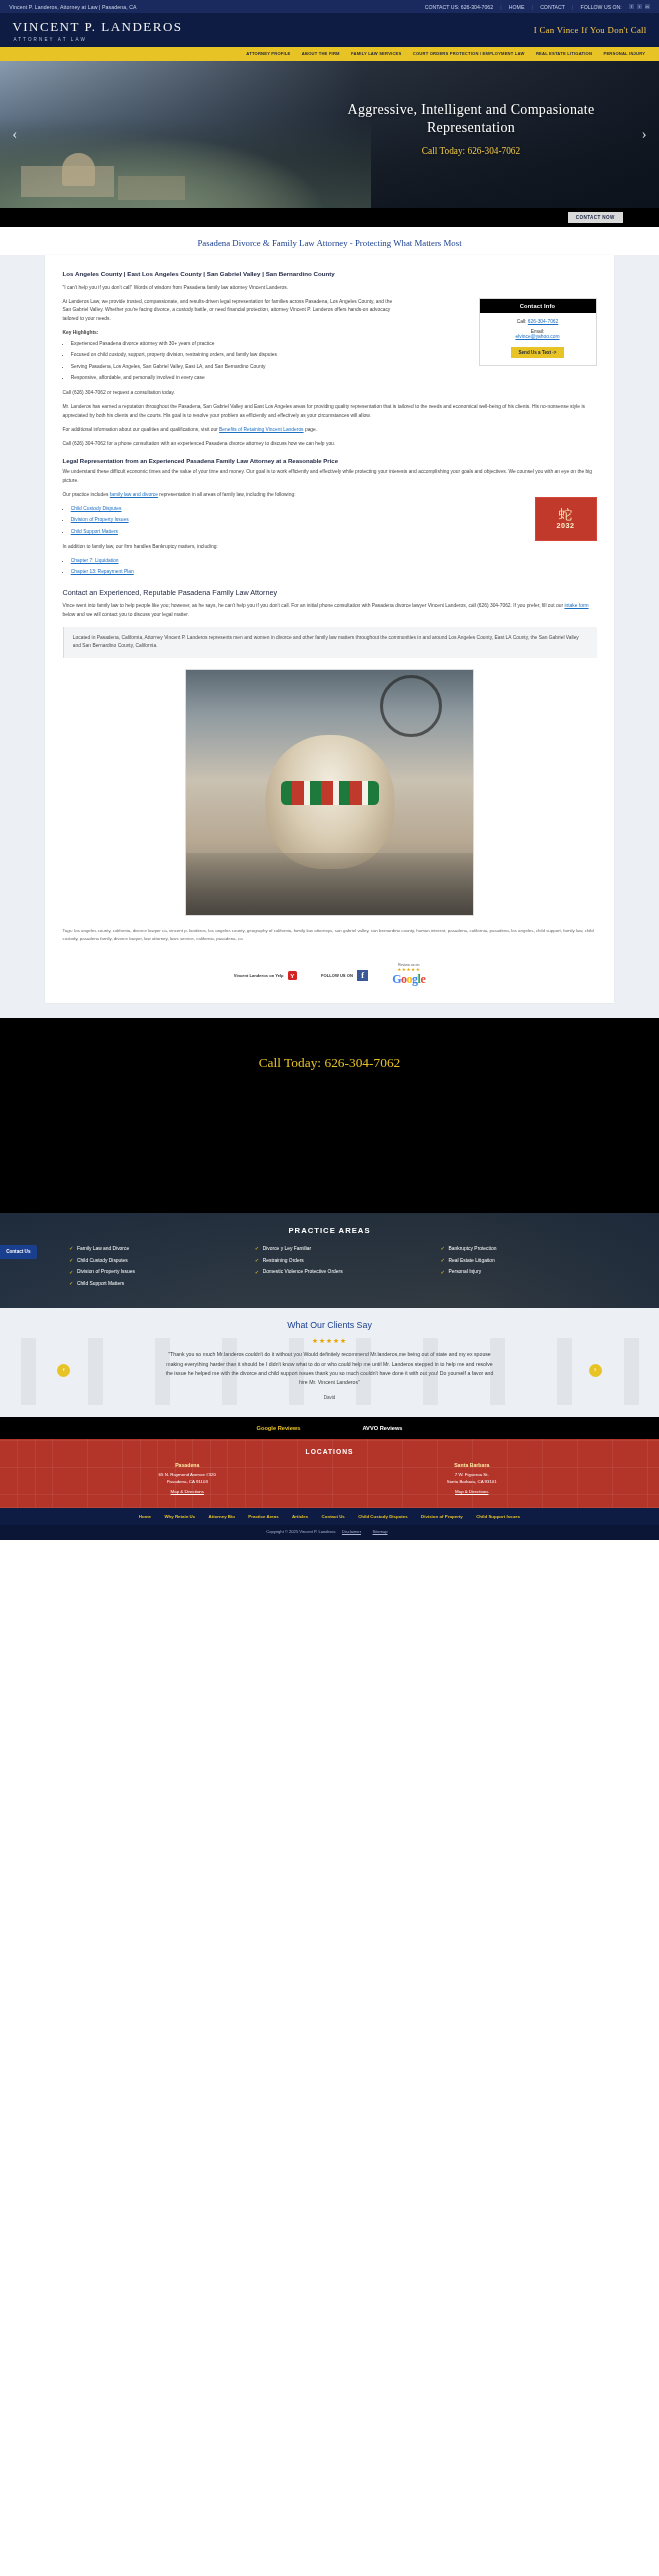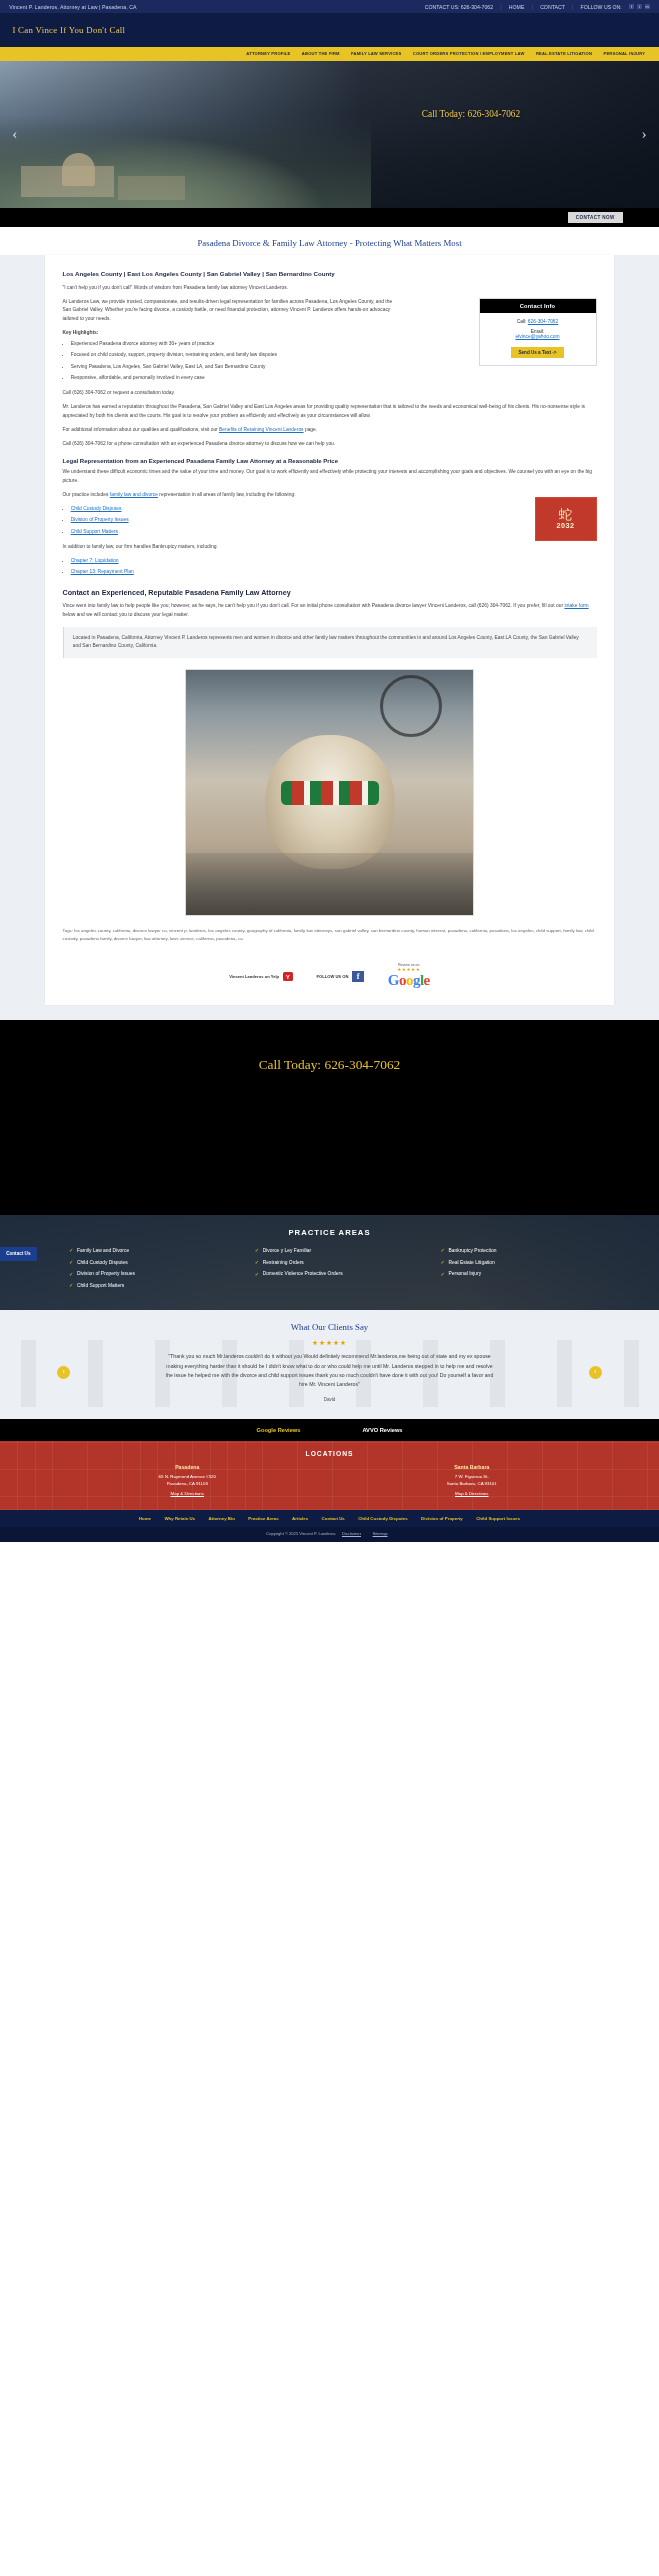--- a/index.html
+++ b/index.html
@@ -153,21 +153,21 @@
     width: 569px; margin: 0 auto; background: #fff; padding: 13.4px 17.5px 15.5px;
     position: relative; box-shadow: 0 0 1.5px rgba(0,0,0,.08);
   }
   .card h2 {
     font-size: 6.2px; font-weight: bold; color: #1b2340; margin: 2.1px 0 6.2px;
   }
   .card h3 {
     font-size: 6px; font-weight: bold; color: #1b2340; margin: 9.3px 0 4.1px;
   }
   .card h4 {
-    font-size: 7.2px; font-weight: bold; color: #1b2340; margin: 11.3px 0 5.2px;
+    font-size: 7.2px; font-weight: normal; color: #1b2340; margin: 11.3px 0 5.2px;
   }
   .card p, .card li {
     font-size: 4.9px; line-height: 8.8px; color: #444; margin-bottom: 5.2px;
   }
   .card ul { margin: 2.1px 0 6.2px 8.2px; }
   .card li { margin-bottom: 2.6px; }
   .card a.inline { color: #1b6fc4; text-decoration: underline; }
   .link-list { margin: 2.1px 0 6.2px 14.4px; }
   .link-list li { list-style: disc; }
   .link-list li a { color: #1b6fc4; text-decoration: underline; font-size: 4.9px; }
@@ -249,21 +249,21 @@
     width: 9.3px; height: 9.3px; background: #d32323; border-radius: 1.5px;
     color: #fff; font-size: 6.2px; text-align: center; line-height: 9.3px; font-weight: bold;
   }
   .follow { font-size: 4.1px; color: #333; font-weight: bold; display: flex; align-items: center; gap: 4.1px; }
   .fb { width: 11.3px; height: 11.3px; background: #3b5998; color: #fff; font-family: "Liberation Serif", serif;
         font-size: 8.2px; font-weight: bold; text-align: center; line-height: 11.3px; }
   .badge-google { text-align: center; }
   .badge-google .stars { color: #e8a400; font-size: 4.6px; letter-spacing: 0.5px; }
   .badge-google .rev { font-size: 3.6px; color: #555; }
   .badge-google .g {
-    font-family: "Liberation Serif", serif; font-size: 15px; font-weight: bold; letter-spacing: -0.5px;
+    font-family: "Liberation Serif", serif; font-size: 12px; font-weight: bold; letter-spacing: -0.5px;
   }
   .badge-google .g .b1{color:#4285f4}.badge-google .g .b2{color:#ea4335}
   .badge-google .g .b3{color:#fbbc05}.badge-google .g .b4{color:#4285f4}
   .badge-google .g .b5{color:#34a853}.badge-google .g .b6{color:#ea4335}
 
   
   .cta-band {
     background: #000; color: #fff; text-align: center; padding: 25px 0 24px;
   }
   .cta-band h2 {
@@ -297,21 +297,21 @@
   }
   .pa-item .chk { color: #e8c325; font-size: 5.2px; }
   .contact-tab {
     position: absolute; left: 0; top: 32px; background: #1b3f8f; color: #fff;
     font-size: 4.6px; font-weight: bold; padding: 4.6px 6.2px; border-radius: 0 1.5px 1.5px 0;
   }
 
   
   .testi { background: #eceff3; padding: 12.4px 0 17.5px; position: relative; }
   .testi h2 {
-    text-align: center; font-family: Liberation Serif, serif;
+    text-align: center; font-family: Liberation Sans, sans-serif;
     font-size: 8.8px; color: #1b3f8f; font-weight: normal; margin-bottom: 7.2px;
   }
   .testi .stars { text-align: center; color: #e8a400; font-size: 6.7px; letter-spacing: 1px; margin-bottom: 5.2px; }
   .testi .quote {
     width: 330px; margin: 0 auto; text-align: center;
     font-size: 5.2px; line-height: 9.3px; color: #3c3c3c;
   }
   .testi .author { text-align: center; font-size: 4.6px; color: #555; margin-top: 7.2px; }
   .testi .nav {
     position: absolute; top: 56px; width: 13.4px; height: 13.4px; border-radius: 50%;
@@ -376,20 +376,24 @@
     <span>FOLLOW US ON:</span>
     <span class="soc">
       <i>f</i>
       <i>t</i>
       <i>in</i>
     </span>
   </div>
 </div>
 
 <div class="brandbar">
+  <div class="brand-left">
+    <div class="brand-name">VINCENT P. LANDEROS</div>
+    <div class="brand-sub">ATTORNEY AT LAW</div>
+  </div>
   <div class="brand-right">I Can Vince If You Don't Call</div>
 </div>
 
 <div class="mainnav">
   <a>ATTORNEY PROFILE</a>
   <a>ABOUT THE FIRM</a>
   <a>FAMILY LAW SERVICES</a>
   <a>COURT ORDERS PROTECTION / EMPLOYMENT LAW</a>
   <a>REAL ESTATE LITIGATION</a>
   <a>PERSONAL INJURY</a>
@@ -397,20 +401,21 @@
 
 <div class="hero">
   <div class="photo"></div>
   <div class="skyline"></div>
   <div class="bldg1"></div>
   <div class="bldg2"></div>
   <div class="dome"></div>
   <div class="hero-arrow left">‹</div>
   <div class="hero-arrow right">›</div>
   <div class="hero-text">
+    <div class="hero-title">Aggressive, Intelligent and Compasionate Representation</div>
     <div class="hero-phone">Call Today: 626-304-7062</div>
   </div>
 </div>
 
 <div class="contactstrip">
   <button class="btn">CONTACT NOW</button>
 </div>
 
 <div class="page-head">
   <h1>Pasadena Divorce &amp; Family Law Attorney - Protecting What Matters Most</h1>

